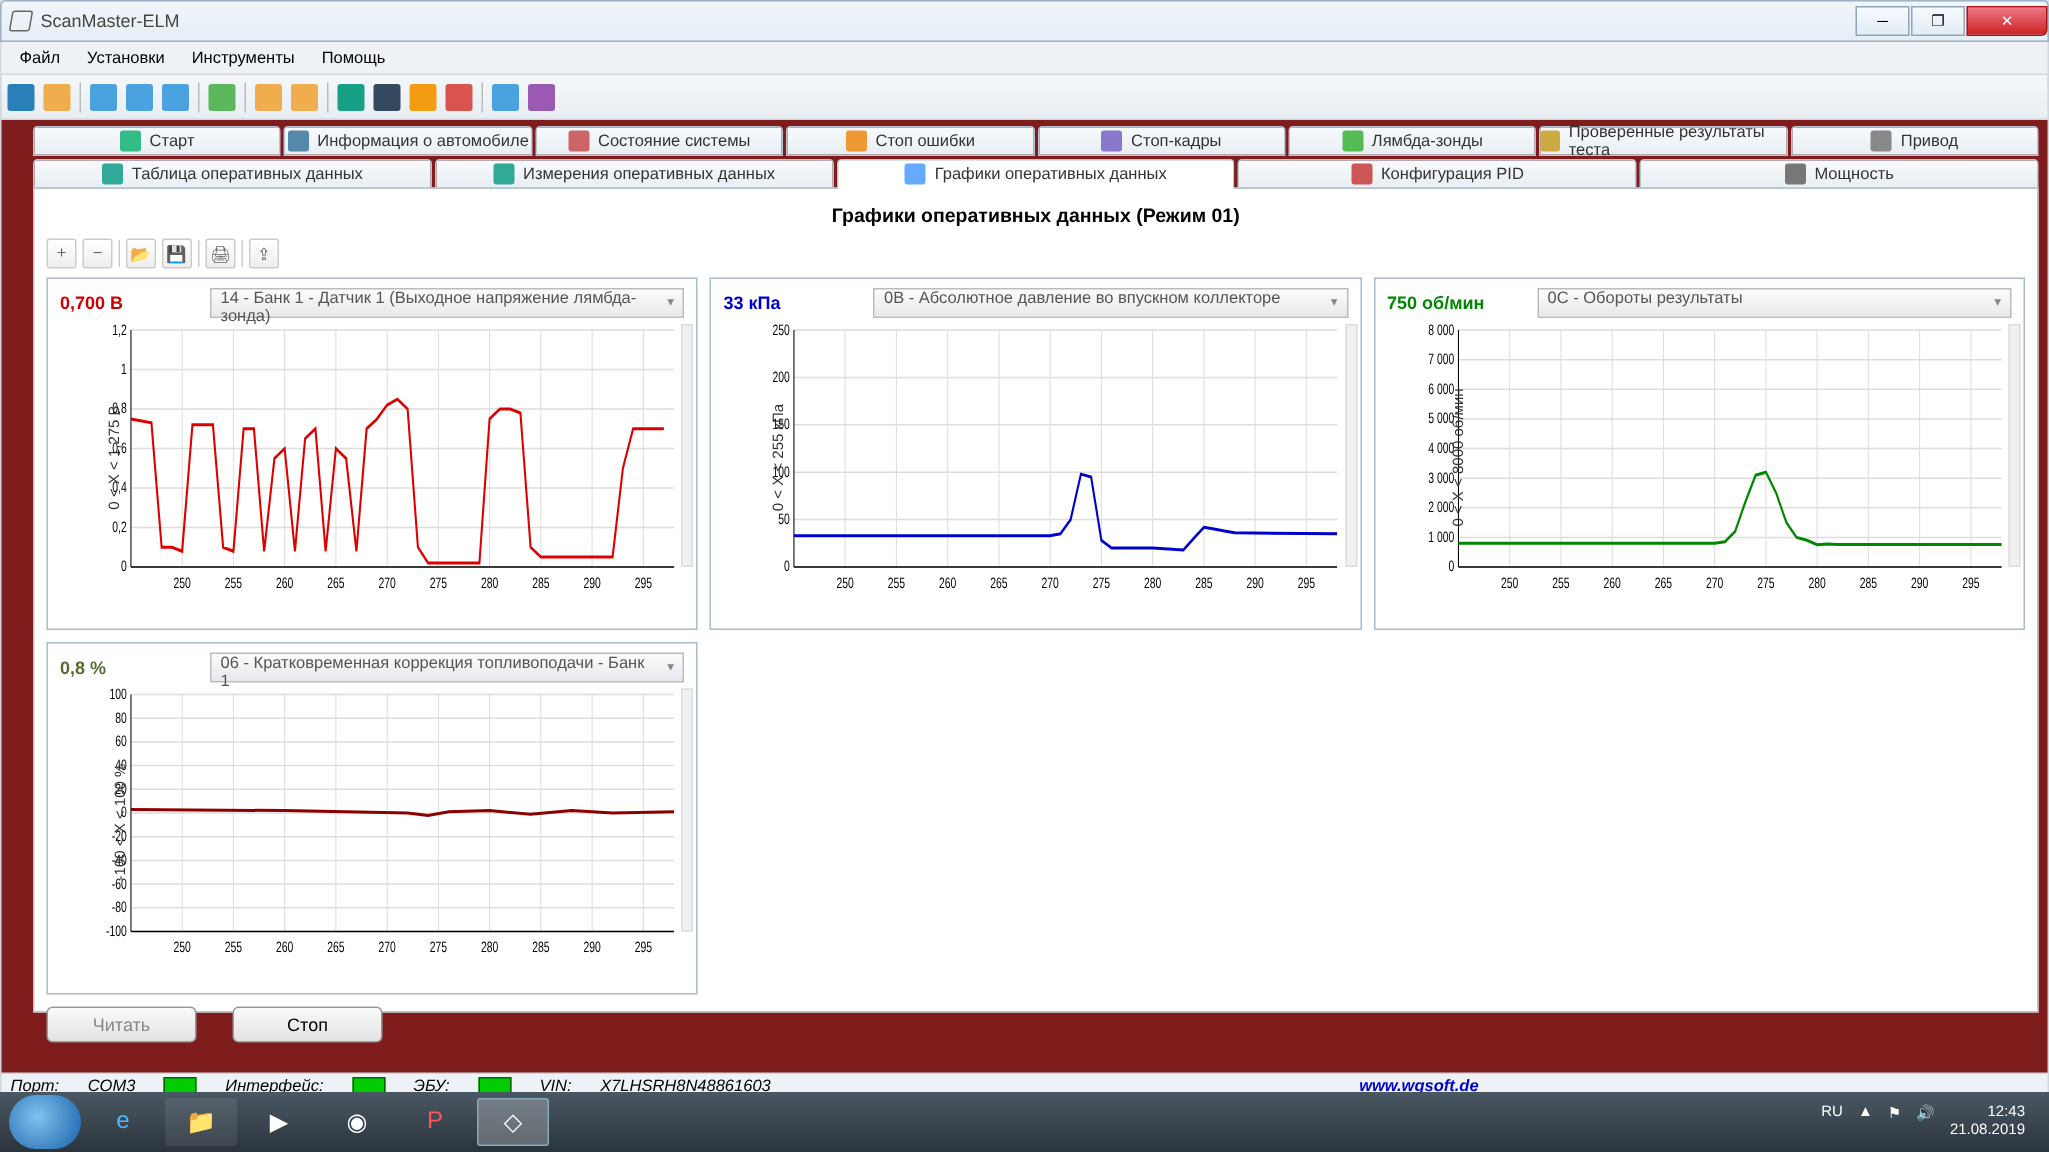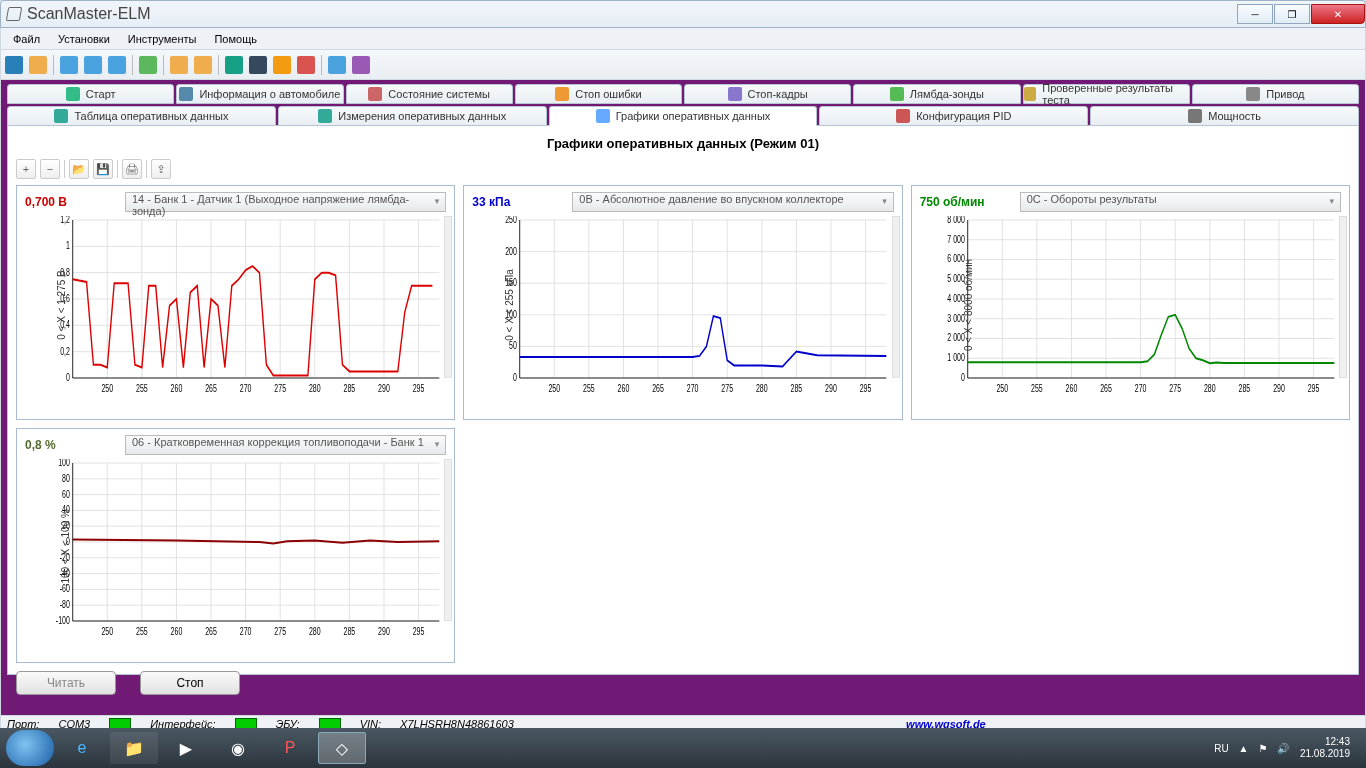--- a/index.html
+++ b/index.html
@@ -1,33 +1,33 @@
 <!DOCTYPE html>
 <html><head>
 <meta charset="utf-8">
 <style>
 * { box-sizing: border-box; margin: 0; padding: 0; }
 body { font-family: "Segoe UI", Tahoma, sans-serif; font-size: 11px; background: #d5dfe5; width: 1366px; height: 768px; overflow: hidden; position: relative; }
 
 
 .titlebar { height: 28px; background: linear-gradient(#f0f5fa,#e6eef5); border: 1px solid #9fb2c6; border-radius: 4px 4px 0 0; display: flex; align-items: center; padding: 0 6px; }
 .title-icon { width: 14px; height: 14px; margin-right: 6px; border: 1px solid #666; border-radius: 2px; transform: skewX(-10deg); }
-.title-text { flex: 1; color: #444; font-size: 16px; }
+.title-text { flex: 1; color: #444; font-size: 12px; }
 .win-btns { display: flex; gap: 1px; margin-right: -6px; }
 .win-btn { width: 36px; height: 20px; display: flex; align-items: center; justify-content: center; font-size: 10px; border: 1px solid #8fa6bc; background: linear-gradient(#f7fbff,#e2ecf4); }
 .win-close { background: linear-gradient(#e78,#c22); color: #fff; width: 54px; border-radius: 0 0 4px 0; border-color:#a11; }
 
 .menubar { height: 22px; background: #eef2f6; border: 1px solid #d0d8e0; border-top: none; display: flex; align-items: center; padding: 0 4px; gap: 2px; }
 .menubar span { padding: 2px 8px; cursor: default; }
 
 .toolbar { height: 30px; background: linear-gradient(#f4f7fa,#e9eef3); border: 1px solid #d0d8e0; border-top: none; display: flex; align-items: center; padding: 0 4px; gap: 6px; }
 .tb-icon { width: 18px; height: 18px; border-radius: 2px; display: inline-block; }
 .tb-sep { width: 1px; height: 20px; background: #bbb; }
 
-.content { border: 1px solid #cfd7df; border-top: none; background: #701a75; padding: 4px 6px 0 6px; height: 636px; position: relative; }
+.content { border: 1px solid #cfd7df; border-top: none; background: #7f1d1d; padding: 4px 6px 0 21px; height: 636px; position: relative; }
 
 .tab-row { display: flex; gap: 2px; }
 .tab { flex: 1; height: 20px; border: 1px solid #b7c5d3; background: linear-gradient(#f7fafc,#e8eef3); display: flex; align-items: center; justify-content: center; gap: 6px; font-size: 11px; color: #333; border-radius: 3px 3px 0 0; }
 .tab-icon { width: 14px; height: 14px; }
 .tab.active { background: #fff; border-bottom-color: #fff; position: relative; z-index: 2; }
 
 .tab-body { border: 1px solid #b7c5d3; background: #fff; margin-top: -1px; padding: 6px 8px; height: 550px; }
 .panel-title { text-align: center; font-weight: bold; font-size: 13px; margin: 4px 0 8px 0; color: #000; }
 
 .mini-toolbar { display: flex; gap: 4px; align-items: center; margin-bottom: 6px; }
@@ -59,21 +59,21 @@
 
 .statusbar { display:flex; align-items:center; gap:19px; padding: 2px 6px; font-size: 11px; border: 1px solid #cfd7df; border-top:none; background: #eef2f6; font-style: italic;}
 .led { width: 22px; height: 12px; border:1px solid #060;}
 .led.green { background:#0c0;}
 .status-link { color: #00c; font-weight:bold; margin: 0 auto; }
 
 
 .taskbar { position:absolute; bottom:0; left:0; right:0; height:40px; background: linear-gradient(#4a5863,#2b343c); display:flex; align-items:center; padding:0 6px; gap:4px;}
 .start-orb { width:48px; height:36px; border-radius:18px; background: radial-gradient(circle at 40% 40%, #7dc3f0, #1a5fa8);}
 .task-icon { width:48px; height:32px; border-radius:2px; display:flex; align-items:center; justify-content:center; font-size:16px; color:#fff;}
-.tray { margin-left:auto; display:flex; align-items:center; gap:10px; color:#fff; font-size:10px; padding-right:10px;}
+.tray { margin-left:auto; display:flex; align-items:flex-start; gap:10px; color:#fff; font-size:10px; padding-right:10px;}
 .tray .clock { text-align:right; line-height:1.2;}
 
 
 .ic-a{background:#4aa3df;} .ic-b{background:#f0ad4e;} .ic-c{background:#5cb85c;} .ic-d{background:#d9534f;}
 .ic-e{background:#9b59b6;} .ic-h{background:#16a085;} .ic-j{background:#f39c12;} .ic-k{background:#2980b9;} .ic-l{background:#34495e;}
 </style>
 </head>
 <body>
 
 <div class="titlebar">

